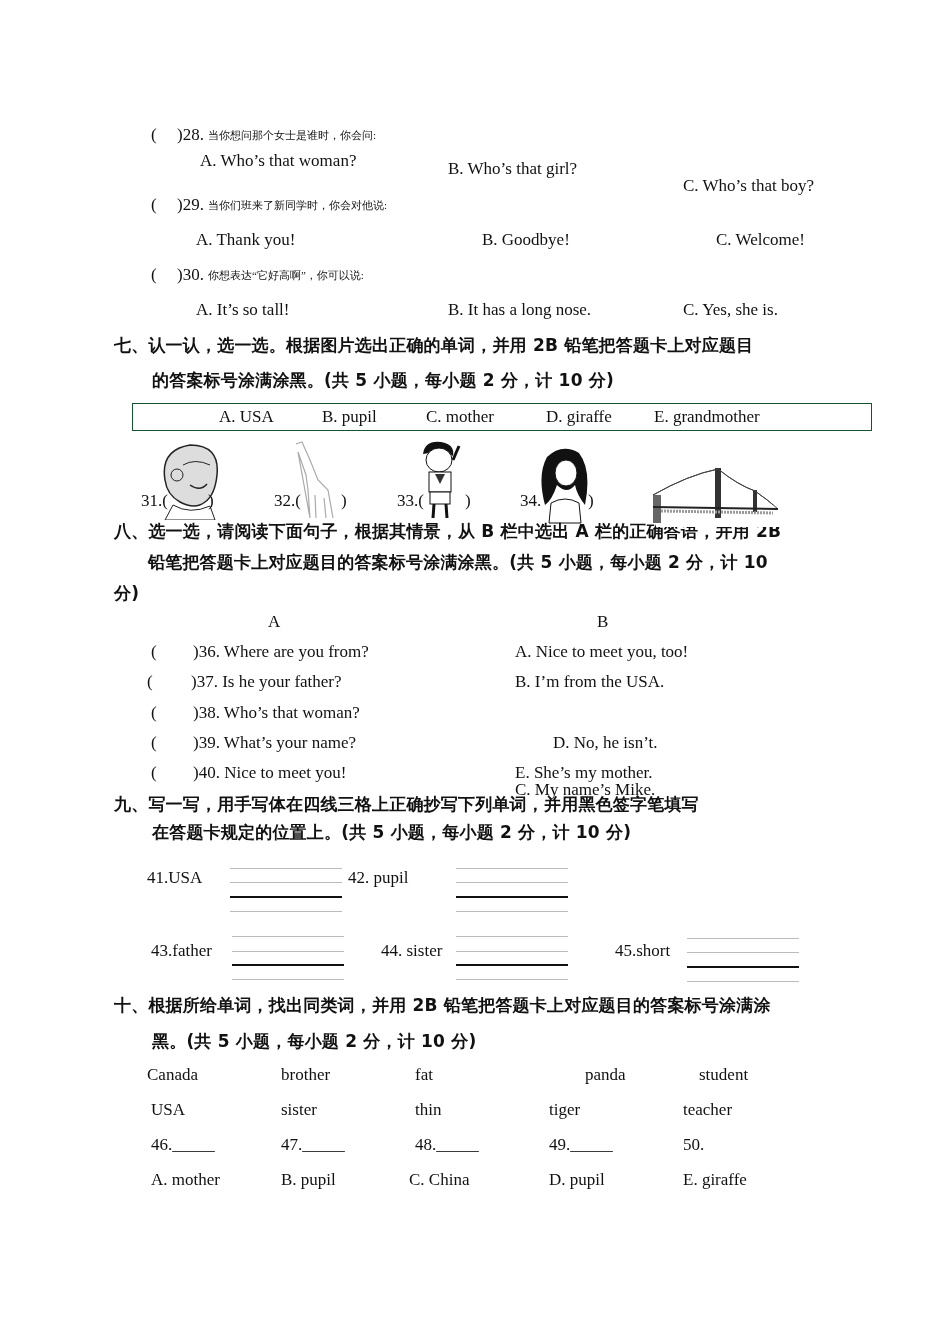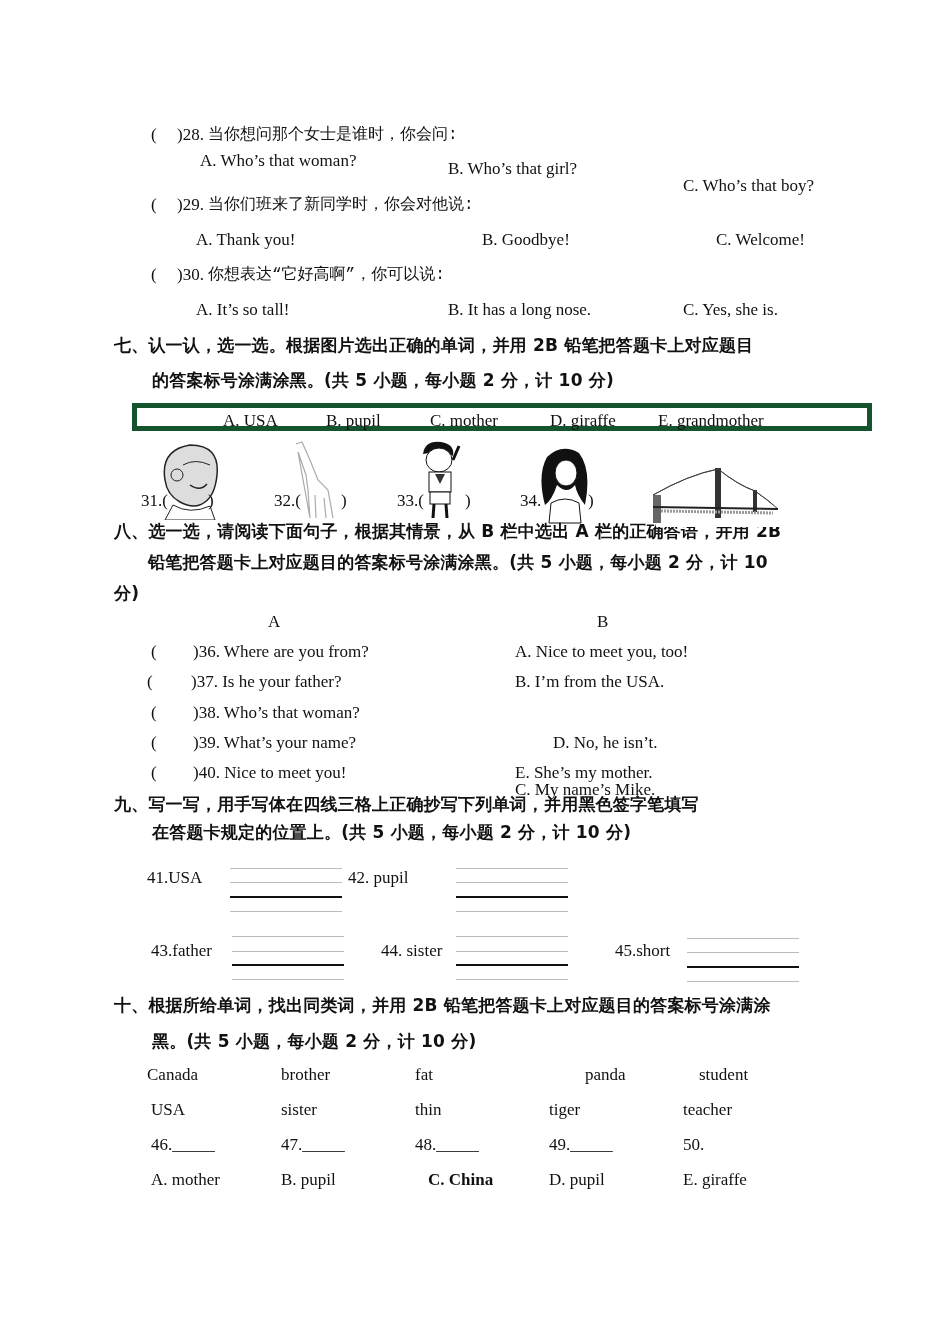--- a/index.html
+++ b/index.html
@@ -4,24 +4,24 @@
 <style>
   html, body { margin: 0; padding: 0; background: #ffffff; }
   body {
     width: 950px; height: 1344px; position: relative; overflow: hidden;
     font-family: "Liberation Serif", "DejaVu Serif", serif;
     color: #111;
   }
   .abs { position: absolute; white-space: nowrap; }
   .t { font-size: 17px; line-height: 20px; }
   .h { font-family: "DejaVu Sans", "Liberation Sans", sans-serif; font-weight: bold; font-size: 17px; line-height: 22px; letter-spacing: 0.2px; }
-  .cn { font-family: Liberation Mono, monospace; font-size: 16px; }
+  .cn { font-family: Liberation Serif, serif; font-size: 11px; }
   .wordbox {
     position: absolute; left: 132px; top: 403px; width: 740px; height: 28px;
-    border: 5px solid #14532d; box-sizing: border-box;
+    border: 1px solid #14532d; box-sizing: border-box;
   }
   .line { position: absolute; height: 1px; background: #bbb; }
   .line.base { height: 2px; background: #111; }
   .pic { position: absolute; }
 </style>
 </head>
 <body>
 
 <div>
   <span class="abs t" style="left:151px;top:125px;">(</span>
@@ -197,16 +197,16 @@
   <span class="abs t" style="left:683px;top:1100px;">teacher</span>
 
   <span class="abs t" style="left:151px;top:1135px;">46._____</span>
   <span class="abs t" style="left:281px;top:1135px;">47._____</span>
   <span class="abs t" style="left:415px;top:1135px;">48._____</span>
   <span class="abs t" style="left:549px;top:1135px;">49._____</span>
   <span class="abs t" style="left:683px;top:1135px;">50.</span>
 
   <span class="abs t" style="left:151px;top:1170px;">A. mother</span>
   <span class="abs t" style="left:281px;top:1170px;">B.  pupil</span>
-  <span class="abs t" style="left:428px;top:1170px;font-weight:bold;">C. China</span>
+  <span class="abs t" style="left:409px;top:1170px;">C. China</span>
   <span class="abs t" style="left:549px;top:1170px;">D. pupil</span>
   <span class="abs t" style="left:683px;top:1170px;">E. giraffe</span>
 </div>
 
 </body></html>

